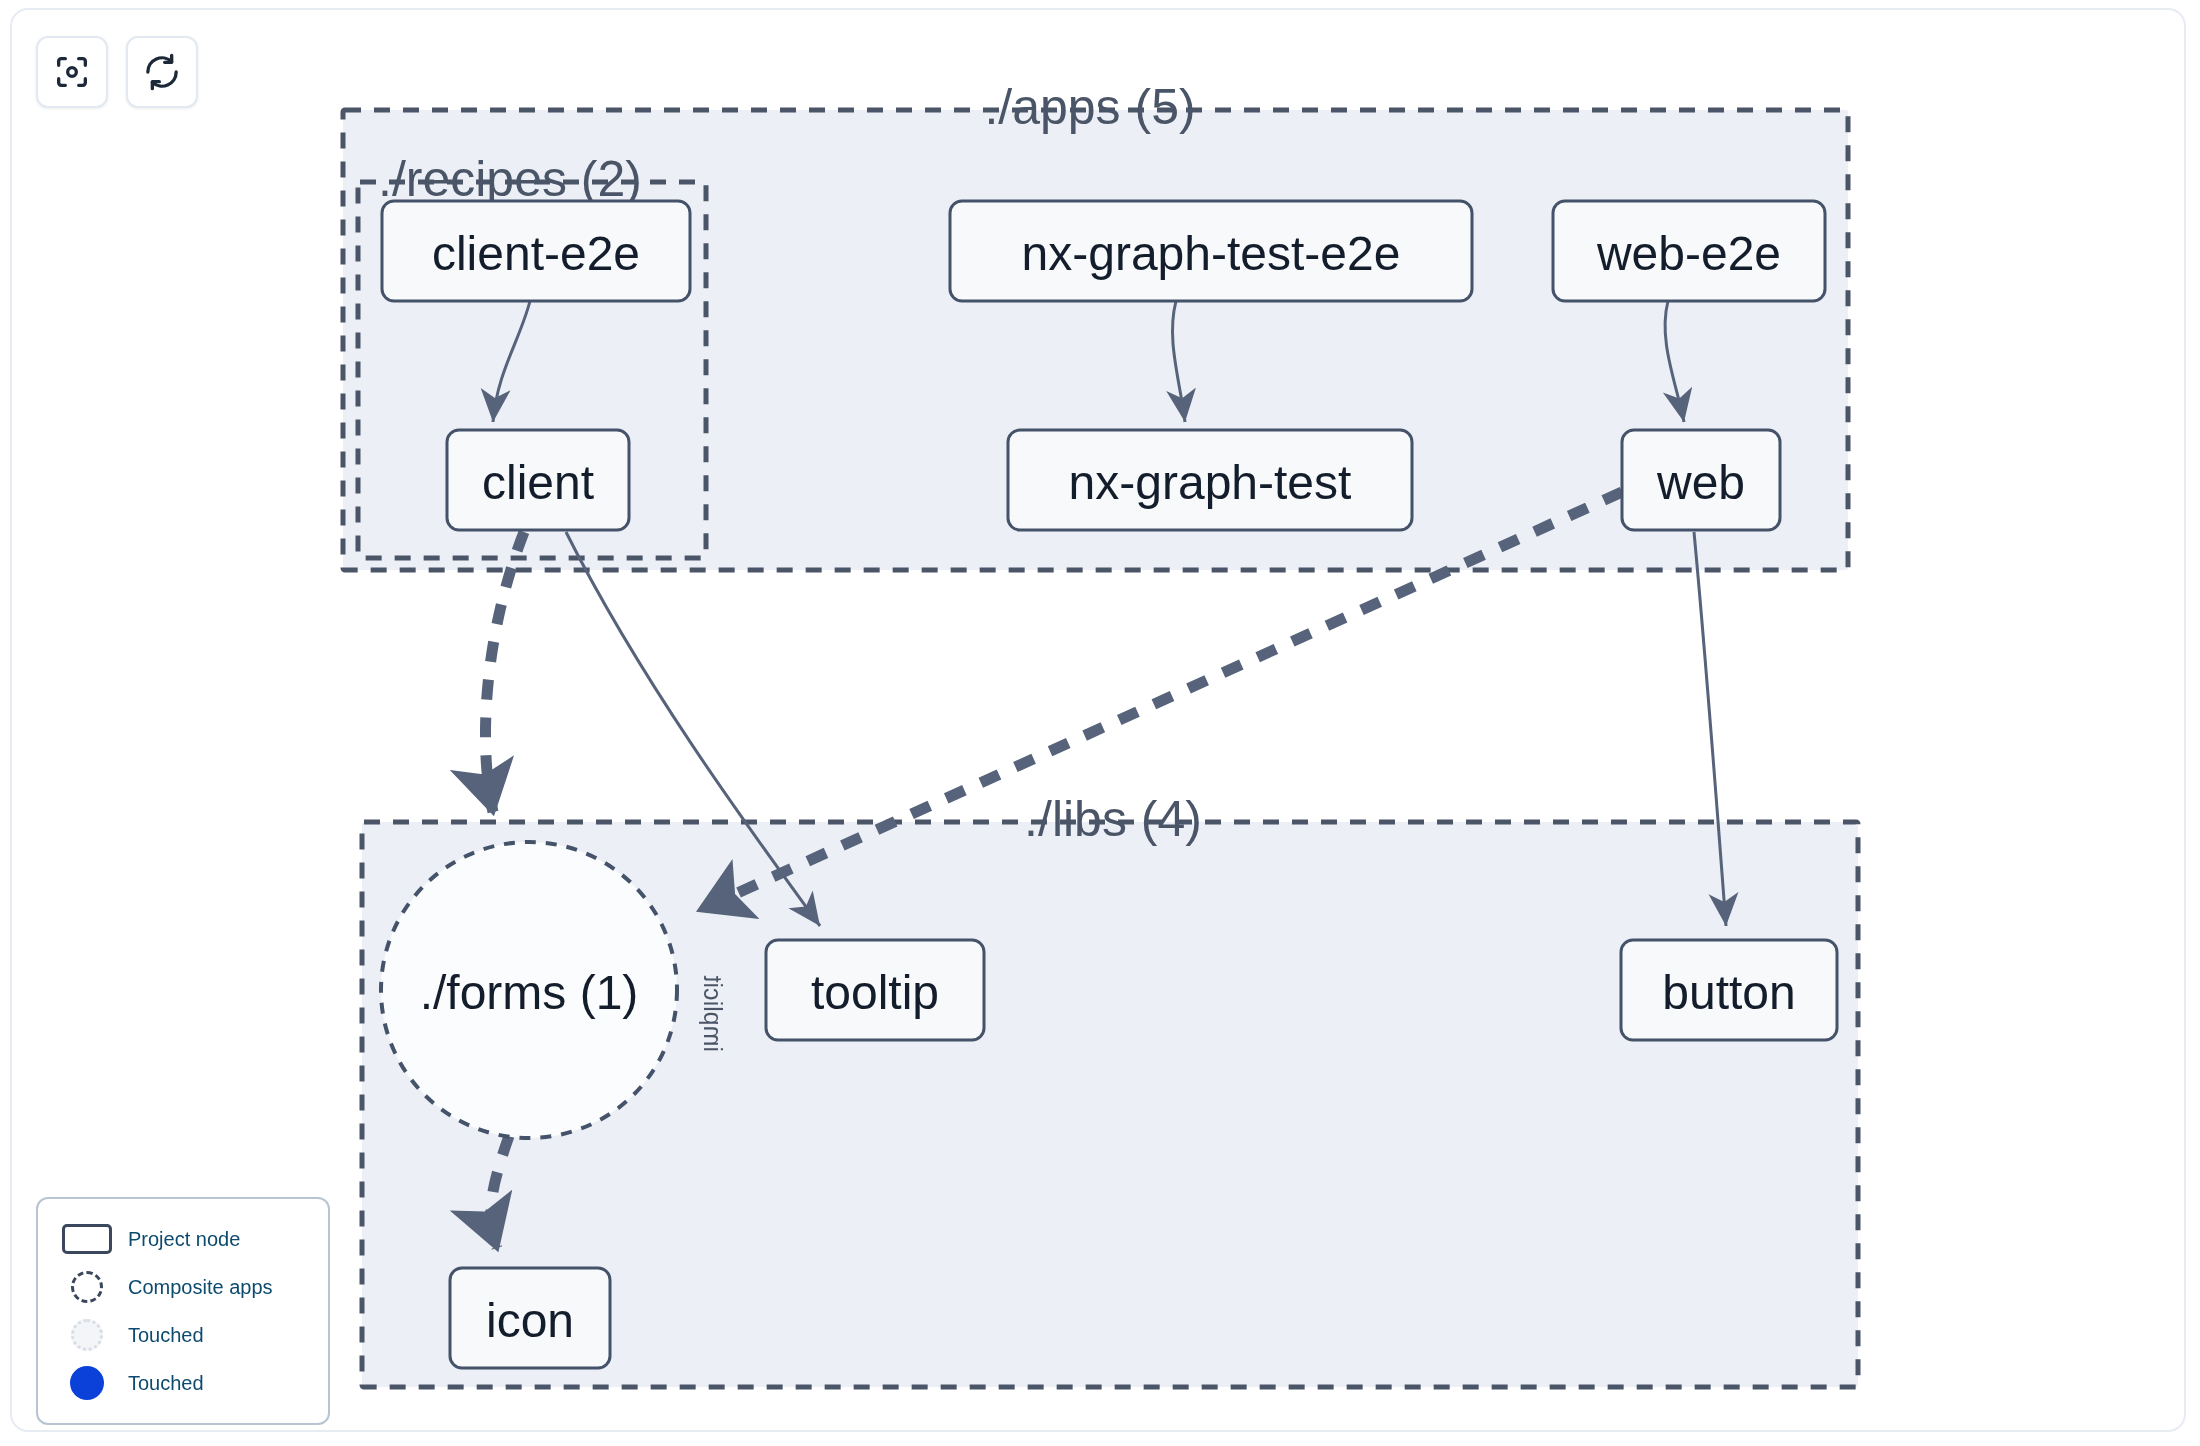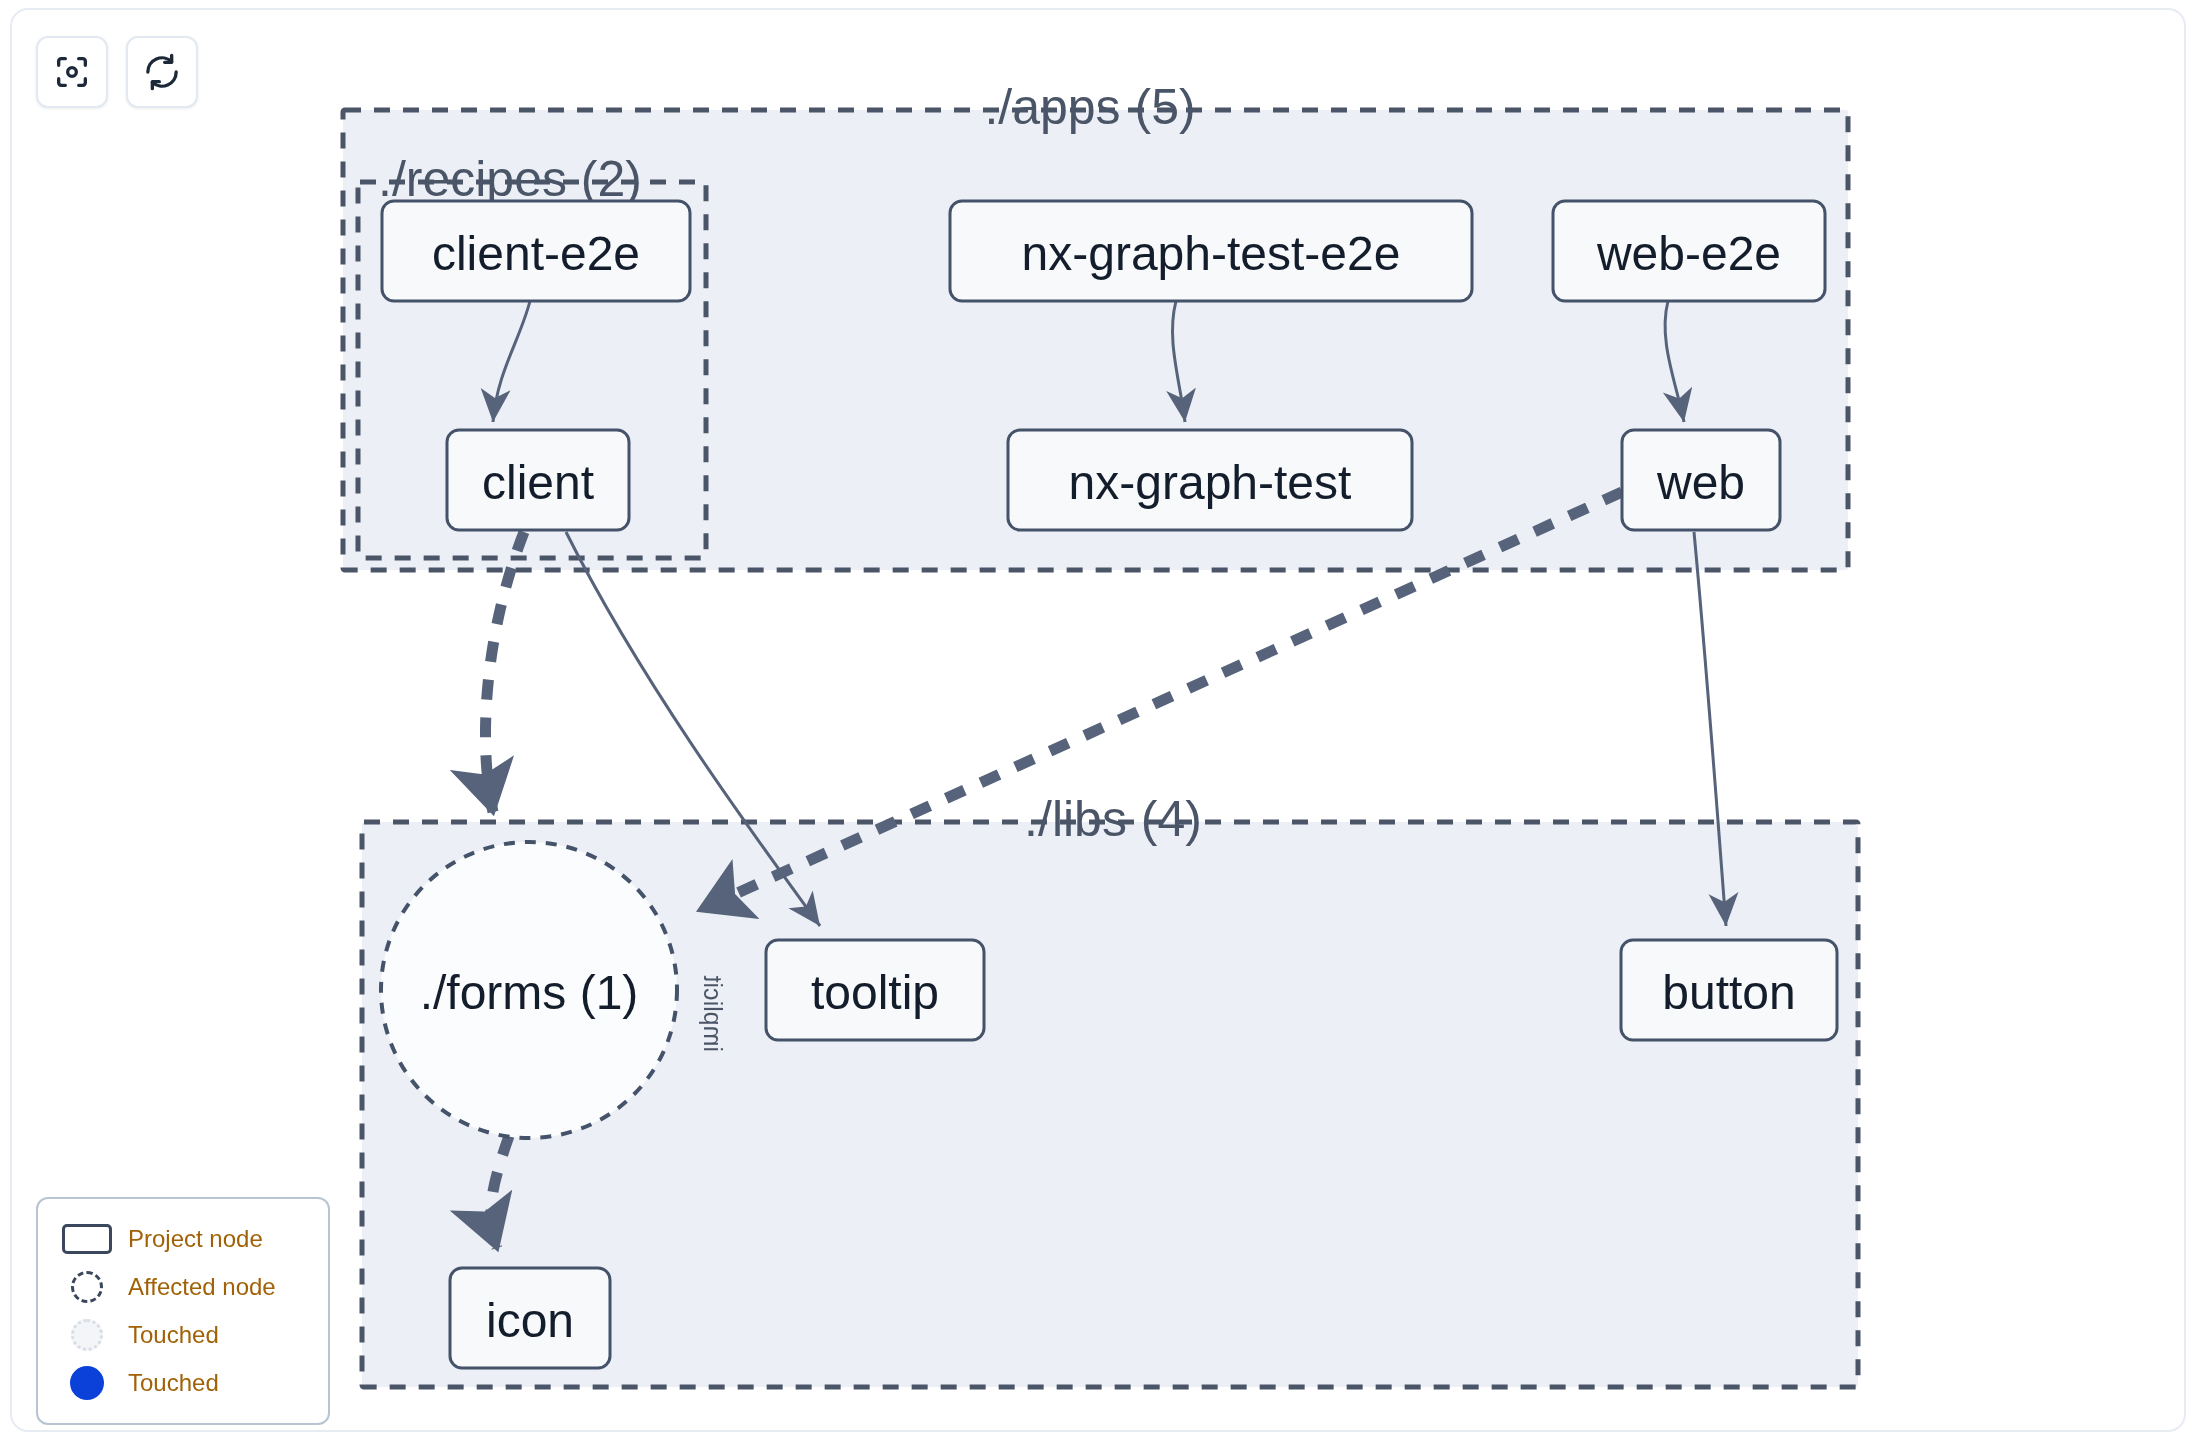--- a/index.html
+++ b/index.html
@@ -155,22 +155,22 @@
     box-sizing: border-box;
   }
   .sw-touched {
     width: 34px;
     height: 34px;
     border-radius: 50%;
     background: #0b40d9;
   }
   .legend-text {
     font-family: "Liberation Sans", sans-serif;
-    font-size: 24px;
-    color: #a16207;
+    font-size: 20px;
+    color: #0c4a6e;
     margin-left: 10px;
     white-space: nowrap;
   }
 </style>
 </head>
 <body>
 
 <div id="page">
   <div class="canvas-card"></div>
 
@@ -299,21 +299,21 @@
     <div class="legend-row">
       <span class="legend-swatch">
           <span class="sw-project"></span>
         </span>
       <span class="legend-text">Project node</span>
     </div>
     <div class="legend-row">
       <span class="legend-swatch">
           <span class="sw-composite"></span>
         </span>
-      <span class="legend-text">Affected node</span>
+      <span class="legend-text">Composite apps</span>
     </div>
     <div class="legend-row">
       <span class="legend-swatch">
           <span class="sw-affected"></span>
         </span>
       <span class="legend-text">Touched</span>
     </div>
     <div class="legend-row">
       <span class="legend-swatch">
           <span class="sw-touched"></span>

